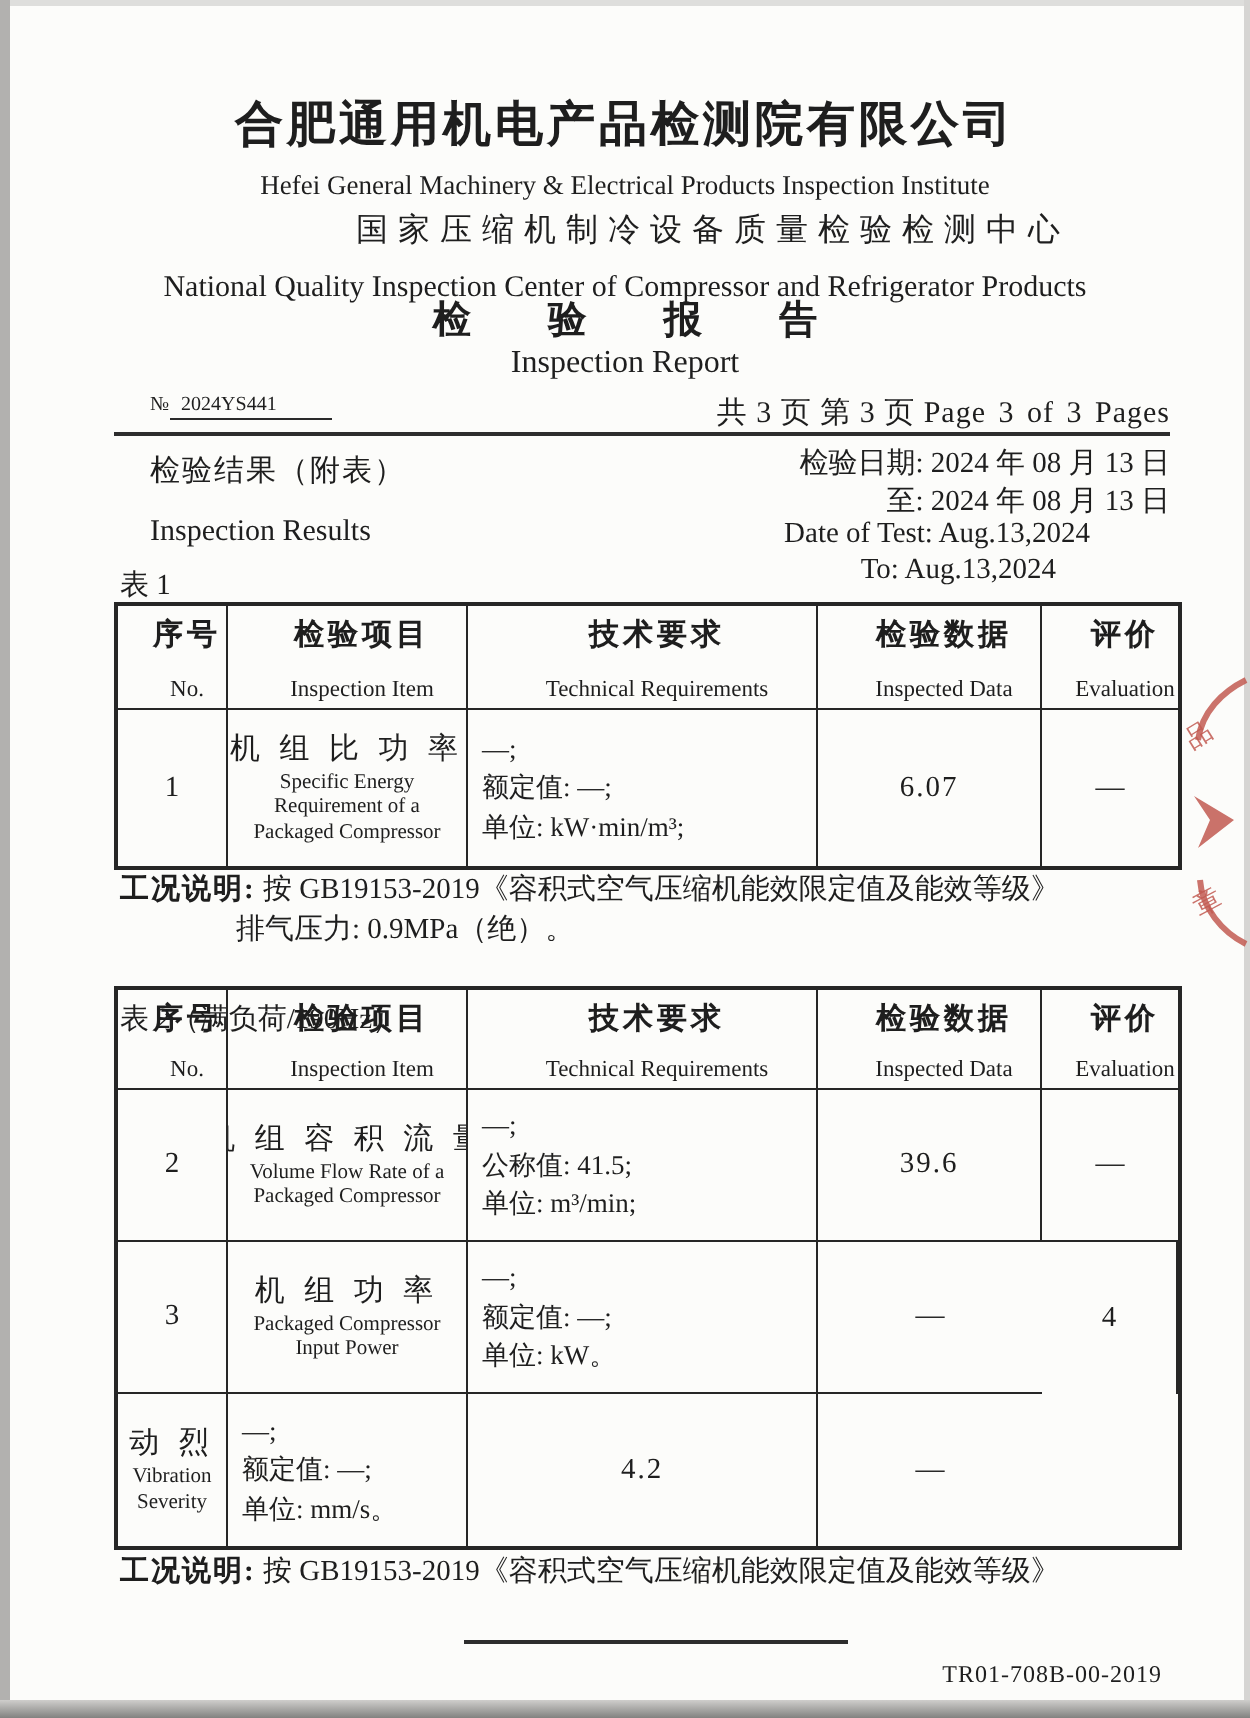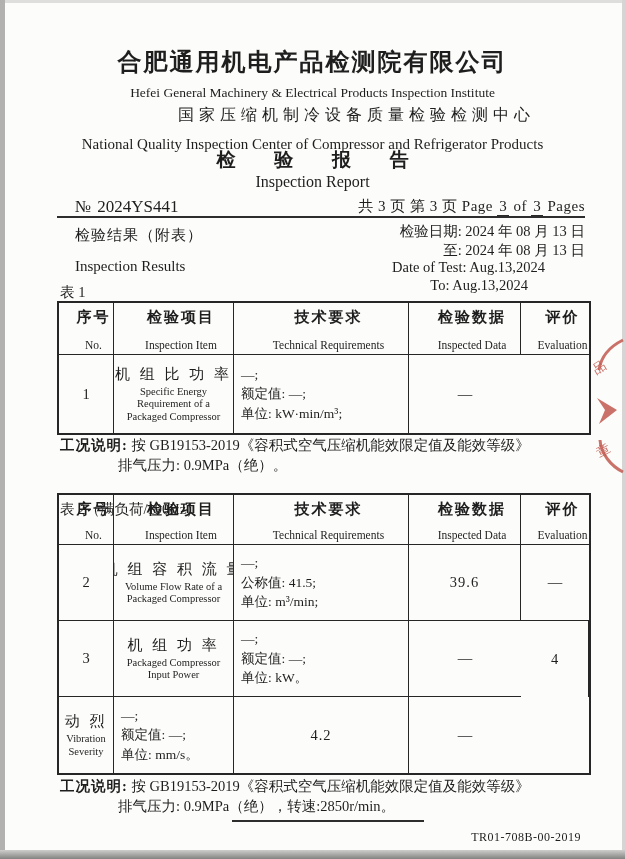--- a/index.html
+++ b/index.html
@@ -17,21 +17,21 @@
   .abs{position:absolute;}
   .ctr{left:0;width:100%;text-align:center;}
 
   .org-cn{top:46px;font-size:24px;font-weight:bold;letter-spacing:2px;}
   .org-en{top:85px;font-size:13.5px;}
   .center-cn{top:105px;font-size:16px;letter-spacing:5px;margin-left:44px;}
   .center-en{top:136px;font-size:15px;}
   .report-cn{top:147px;font-size:19px;font-weight:bold;letter-spacing:17px;text-indent:17px;}
   .report-en{top:173px;font-size:16px;}
 
-  .no-line{top:197px;left:75px;font-size:17px;}
+  .no-line{top:197px;left:75px;font-size:10px;}
   .no-value{border-bottom:1px solid #2a2a2a;padding:0 28px 1px 6px;}
   .pages-line{top:197px;right:40px;font-size:15px;letter-spacing:.5px;}
   .u3{border-bottom:1px solid #2a2a2a;padding:0 2px 1px 2px;}
   .rule-top{top:216px;left:57px;width:528px;height:2px;background:#2d2d2d;}
 
   .results-cn{top:226px;left:75px;font-size:15px;letter-spacing:1px;}
   .results-en{top:258px;left:75px;font-size:15px;}
   .date-cn{top:222px;right:40px;font-size:14.5px;}
   .date-to-cn{top:241px;right:40px;font-size:14.5px;}
   .date-en{top:259px;right:80px;font-size:14.5px;}
@@ -133,20 +133,21 @@
   <div class="cell lastrow num">1</div>
   <div class="cell lastrow">
     <div class="item-cn">机 组 比 功 率</div>
     <div class="item-en">Specific Energy Requirement of a Packaged Compressor</div>
   </div>
   <div class="cell lastrow req">
     <div>—;</div>
     <div>额定值: —;</div>
     <div>单位: kW·min/m³;</div>
   </div>
+  <div class="cell lastrow val">6.07</div>
   <div class="cell lastrow c5 dash">—</div>
 </div>
 
 <div class="abs note" id="note1">
   <div><span class="note-label">工况说明:</span> <span>按 GB19153-2019《容积式空气压缩机能效限定值及能效等级》</span></div>
   <div class="note-line2">排气压力: 0.9MPa（绝）。</div>
 </div>
 
 <div class="abs t2-caption">表 2（满负荷/190Hz）</div>
 <div class="tbl" id="table2">
@@ -205,21 +206,20 @@
     <div>—;</div>
     <div>额定值: —;</div>
     <div>单位: mm/s。</div>
   </div>
   <div class="cell lastrow val">4.2</div>
   <div class="cell lastrow c5 dash">—</div>
 </div>
 
 <div class="abs note" id="note2">
   <div><span class="note-label">工况说明:</span> <span>按 GB19153-2019《容积式空气压缩机能效限定值及能效等级》</span></div>
-  <div class="note-line2">排气压力: 0.9MPa（绝），转速:2850r/min。</div>
 </div>
 
 <div class="abs rule-bottom"></div>
 <div class="abs form-code">TR01-708B-00-2019</div>
 
 <svg class="abs stamp" viewBox="0 0 36 140">
   <g stroke="#c25a51" fill="none" stroke-width="3" opacity="0.85">
     <path d="M34,4 C22,10 12,20 10,34"></path>
     <path d="M34,136 C22,130 12,118 11,104"></path>
   </g>

